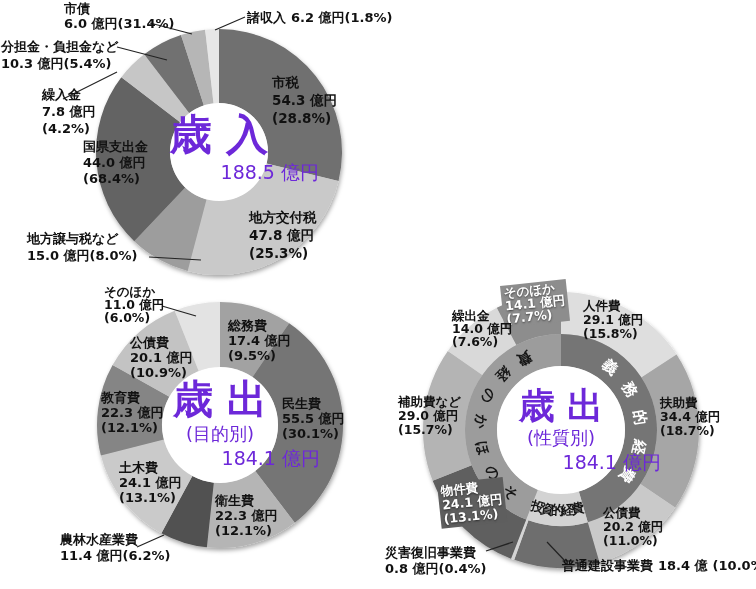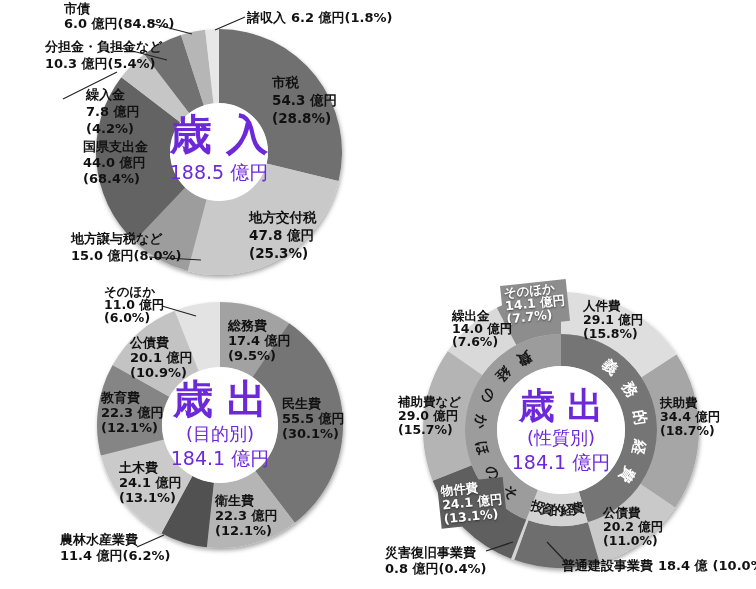--- a/index.html
+++ b/index.html
@@ -2,35 +2,35 @@
 <html><head>
 <meta charset="utf-8">
 <style>
   html,body{margin:0;padding:0;background:#fff;}
   .canvas{position:relative;width:756px;height:589px;background:#ffffff;
           font-family:"DejaVu Sans",sans-serif;overflow:hidden;}
   #donuts{position:absolute;left:0;top:0;}
   .lbl{position:absolute;font-weight:700;color:#111;white-space:nowrap;
        font-size:13px;line-height:15px;}
   .lh18{font-size:13.5px;line-height:18px;}
-  .lh17{line-height:17px;margin-left:44px;}
+  .lh17{line-height:17px;}
   .lh16{line-height:16px;}
   .lh15{line-height:15px;}
   .s12{font-size:12.5px;line-height:14px;}
   .s12t{font-size:12.5px;line-height:13px;}
   .tag{color:#fff;padding:1px 3px 2px;transform:rotate(-6deg);transform-origin:left top;
        text-shadow:0 1px 2px rgba(0,0,0,.55);}
   .sp{margin-left:5px;}
   .ctr{position:absolute;text-align:center;color:#6d28d9;}
   .ctr .t{font-family:"DejaVu Serif",serif;font-weight:700;}
   .c1t{font-size:42px;line-height:46px;}
   .c2t{font-size:40px;line-height:44px;}
   .c3t{font-size:36px;line-height:40px;}
   .sub{font-size:18px;line-height:20px;margin-top:3px;font-weight:400;}
-  .tot{font-size:19px;line-height:22px;margin-top:3px;font-weight:400;}
+  .tot{font-size:19px;line-height:22px;margin-top:3px;font-weight:400;text-align:right;}
   line.leader{stroke:#222;stroke-width:1.2px;}
 </style>
 </head>
 <body>
 
 <div class="canvas">
 
   <svg id="donuts" width="756" height="589">
     <defs>
       <filter id="ds" x="-20%" y="-20%" width="140%" height="140%">
@@ -114,21 +114,21 @@
       <line class="leader" x1="149" y1="257" x2="201" y2="260"></line>
       <line class="leader" x1="162" y1="306" x2="196" y2="316"></line>
       <line class="leader" x1="137" y1="547" x2="164" y2="535"></line>
       <line class="leader" x1="486" y1="551" x2="513" y2="542"></line>
       <line class="leader" x1="547" y1="542" x2="565" y2="561"></line>
     </g>
   </svg>
 
   <div class="lbl lh15" style="left:64px;top:1px">
     <div>市債</div>
-    <div><span>6.0 億円</span><span>(84.8%)</span></div>
+    <div><span>6.0 億円</span><span>(31.4%)</span></div>
   </div>
 
   <div class="lbl" style="left:247px;top:10px">
     <span>諸収入</span><span class="sp">6.2 億円</span><span>(1.8%)</span>
   </div>
 
   <div class="lbl lh17" style="left:1px;top:38px">
     <div>分担金・負担金など</div>
     <div><span>10.3 億円</span><span>(5.4%)</span></div>
   </div>

